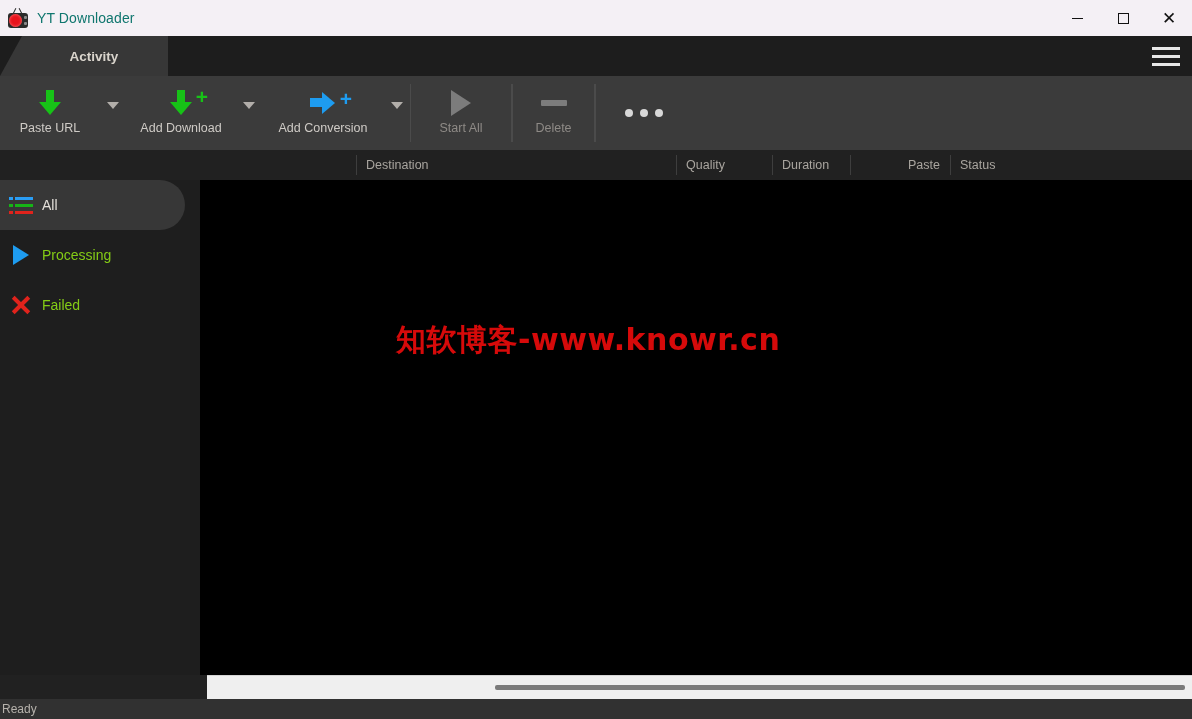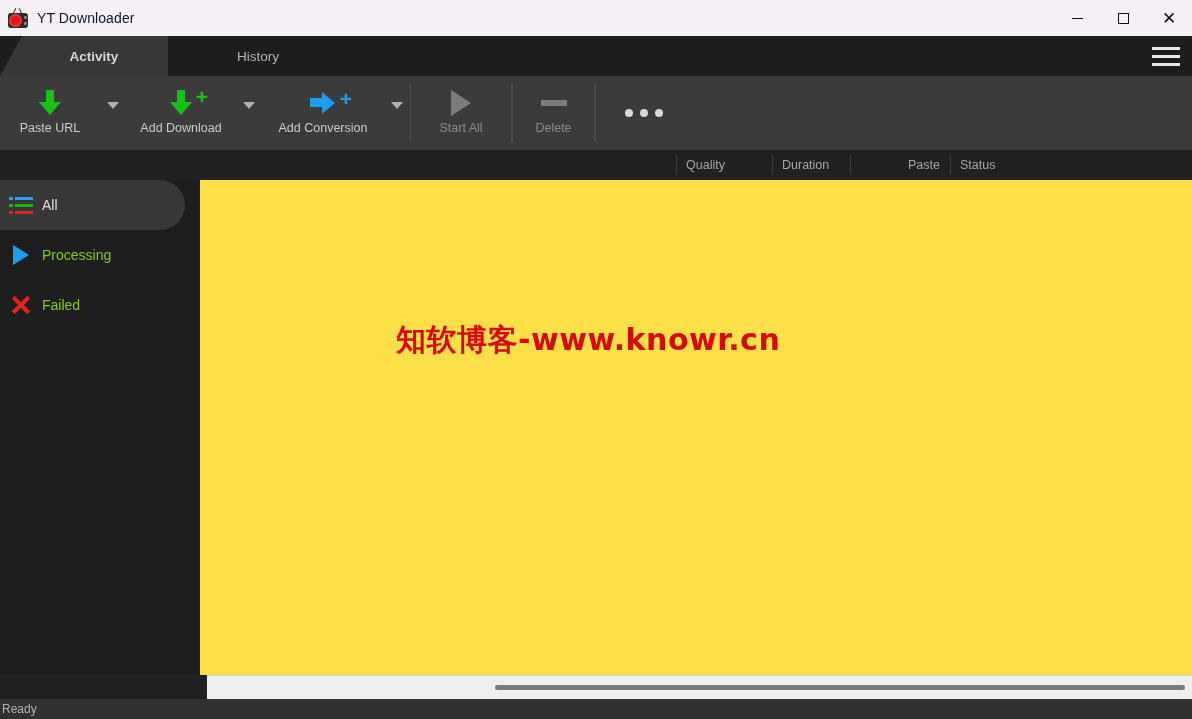--- a/index.html
+++ b/index.html
@@ -37,21 +37,21 @@
     position: absolute; right: 2px;
     width: 3px; height: 3px; background: #8a8a8a; border-radius: 1px;
   }
   .tv-knob1 { top: 9px; } .tv-knob2 { top: 15px; }
   .tv-ant1, .tv-ant2 {
     position: absolute; top: 1px; width: 1px; height: 6px; background: #2b2b2b;
   }
   .tv-ant1 { left: 7px; transform: rotate(28deg); }
   .tv-ant2 { left: 13px; transform: rotate(-28deg); }
   .title-text {
-    font-size: 14px; color: #0f172a; letter-spacing: .1px;
+    font-size: 14px; color: #0f766e; letter-spacing: .1px;
   }
   .win-ctrls {
     margin-left: auto; display: flex; height: 36px;
   }
   .win-btn {
     width: 46px; height: 36px;
     display: flex; align-items: center; justify-content: center;
     color: #111; font-size: 14px;
   }
   .glyph-min { width: 11px; height: 1px; background: #111; }
@@ -234,21 +234,21 @@
     content: ""; position: absolute; left: 8px; top: -1px;
     width: 4px; height: 22px; background: #e0231c;
   }
   .ico-x::before { transform: rotate(45deg); }
   .ico-x::after  { transform: rotate(-45deg); }
 
   
   .content {
     position: absolute; top: 180px; left: 200px;
     width: 992px; height: 495px;
-    background: #fde047;
+    background: #000000;
   }
   .watermark {
     position: absolute; left: 196px; top: 140px;
     font-size: 30px; font-weight: bold;
     color: #d60a0a; white-space: nowrap;
     letter-spacing: .5px;
     font-family: "DejaVu Sans", sans-serif;
   }
 
   
@@ -301,23 +301,20 @@
     <div class="win-btn close">
       <div class="glyph-close">✕</div>
     </div>
   </div>
 </div>
 
 <div class="tabbar">
   <div class="tab active">
     <span>Activity</span>
   </div>
-  <div class="tab inactive">
-    <span>History</span>
-  </div>
   <div class="hamburger">
     <span></span>
       <span></span>
       <span></span>
   </div>
 </div>
 
 <div class="toolbar">
 
   <div class="tb-item" style="width:100px">
@@ -392,20 +389,24 @@
       <div class="ico-dots">
           <span></span>
           <span></span>
           <span></span>
         </div>
     </div>
   </div>
 </div>
 
 <div class="colhead">
+  <div class="col" style="left:356px;width:320px">
+    <div class="cdiv"></div>
+    <div class="ctext">Destination</div>
+  </div>
   <div class="col" style="left:676px;width:100px">
     <div class="cdiv"></div>
     <div class="ctext">Quality</div>
   </div>
   <div class="col" style="left:772px;width:74px">
     <div class="cdiv"></div>
     <div class="ctext">Duration</div>
   </div>
   <div class="col right" style="left:850px;width:100px">
     <div class="cdiv"></div>

